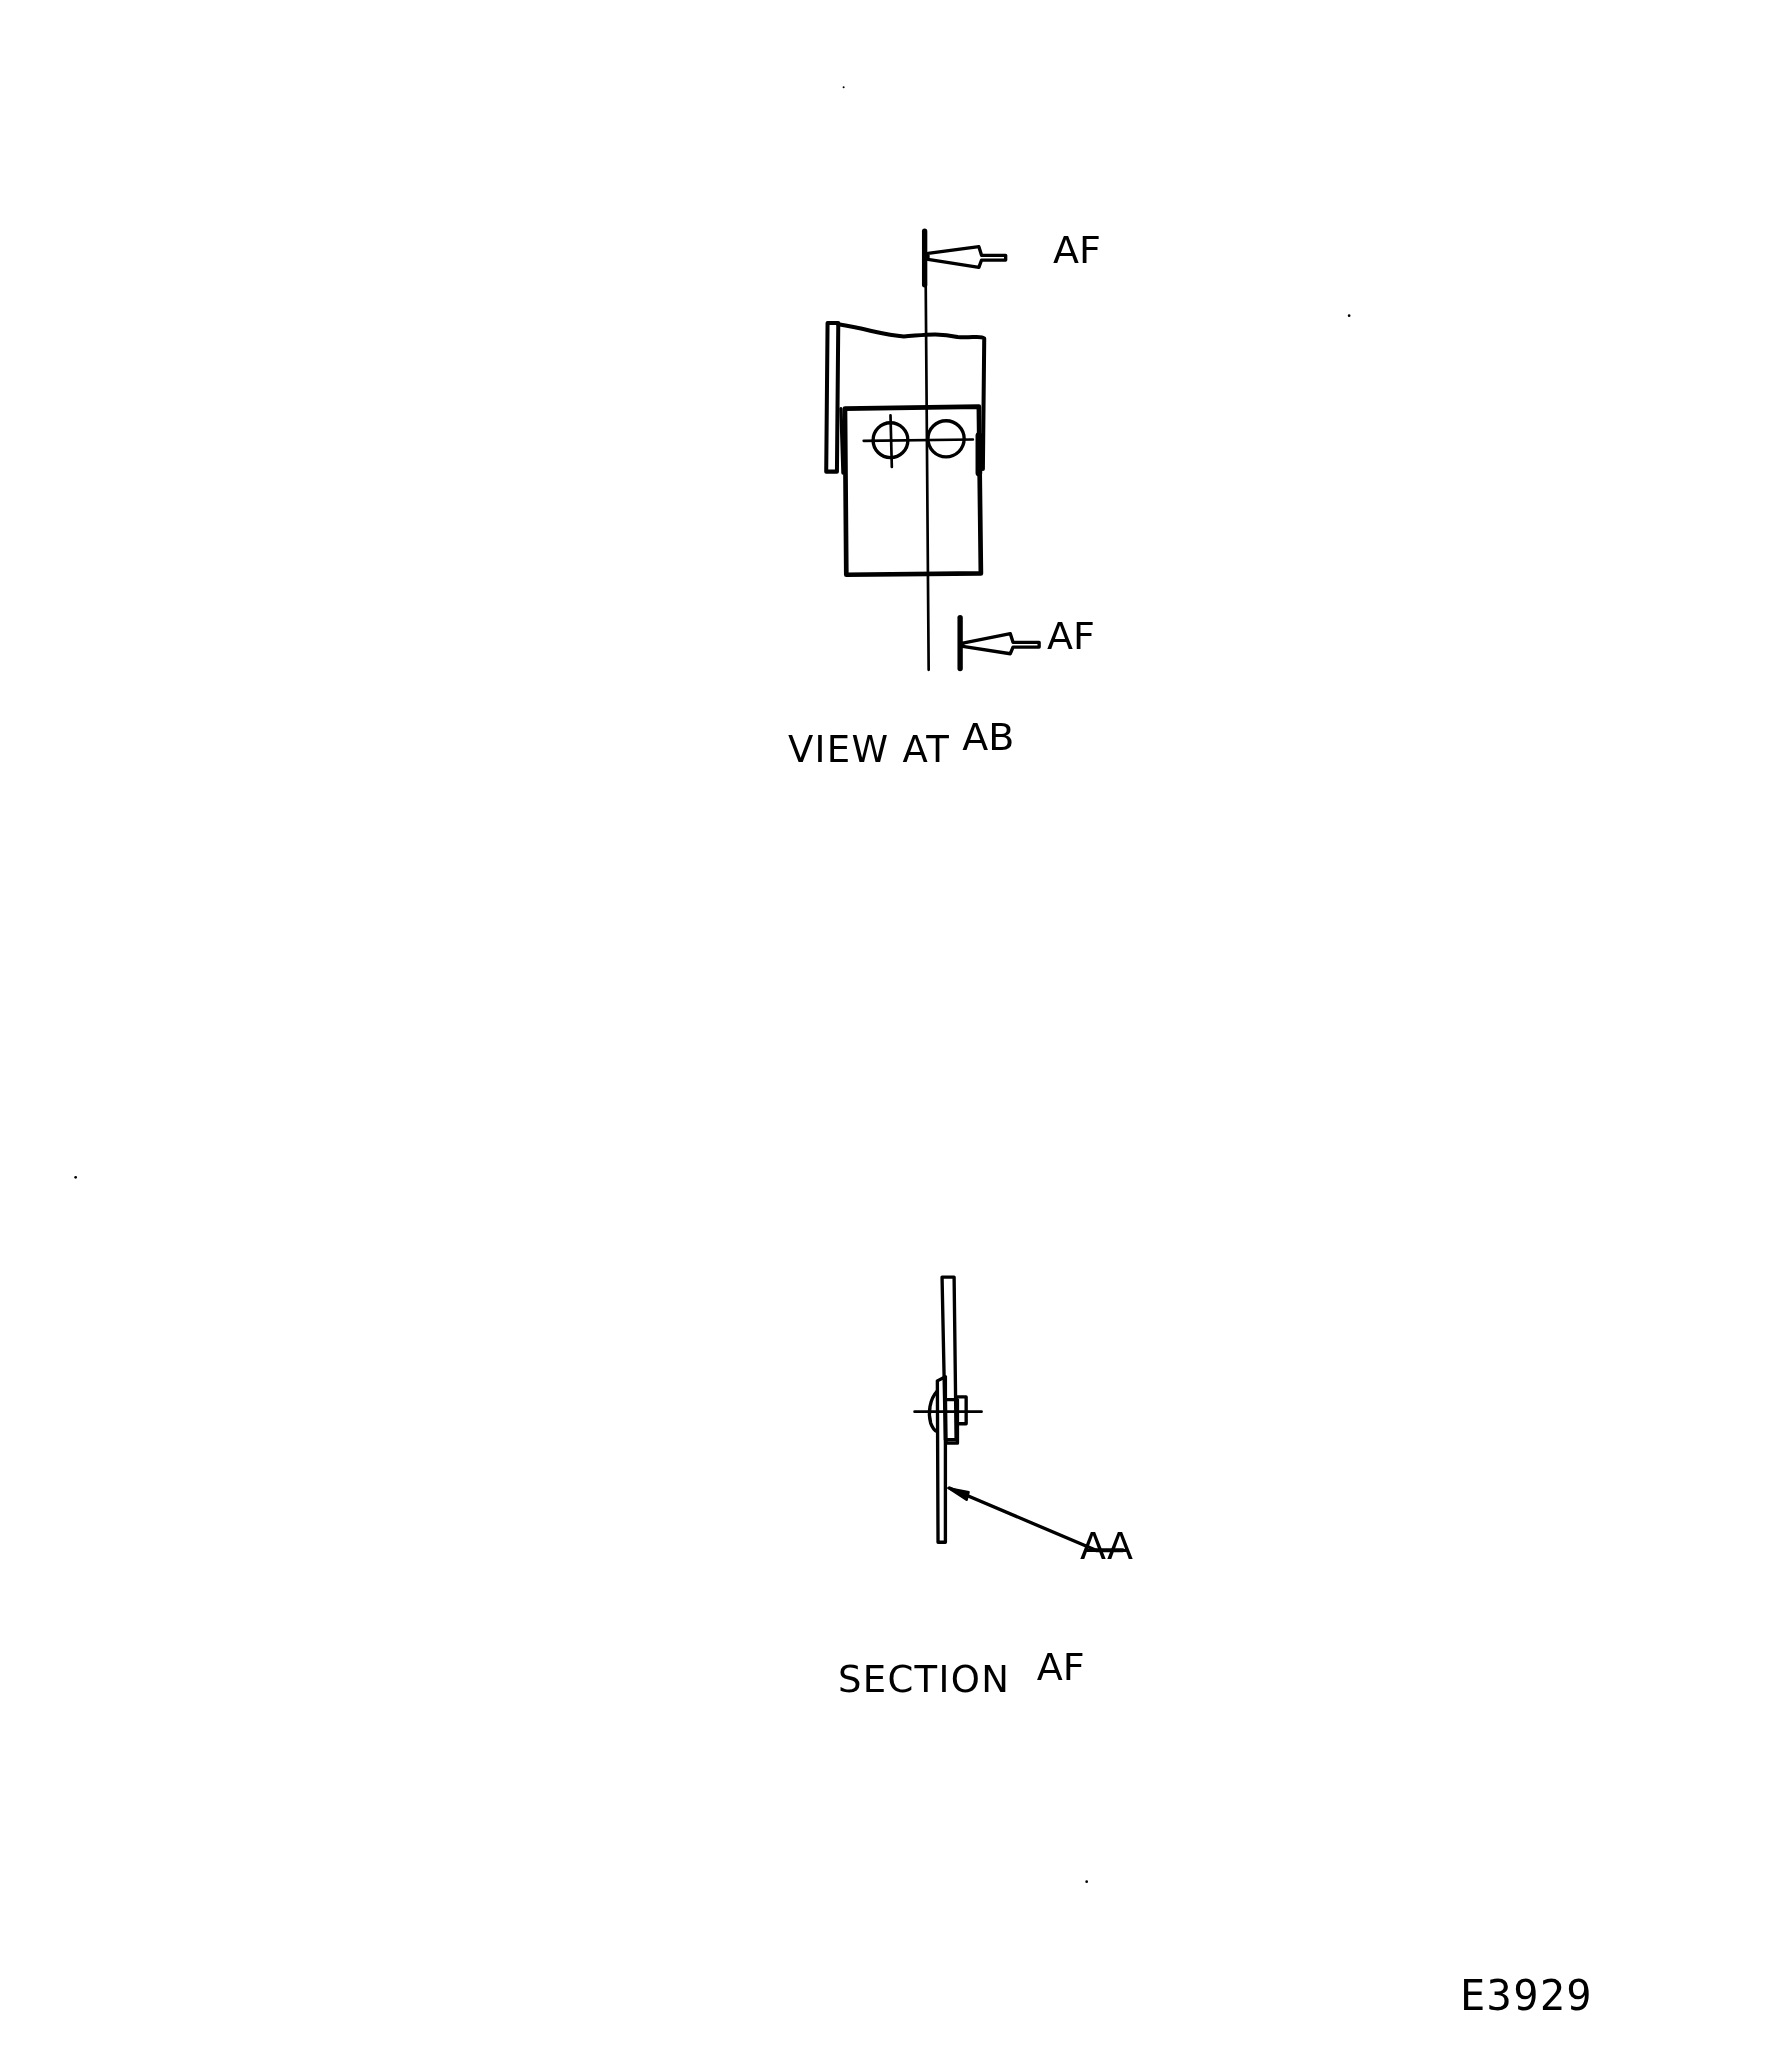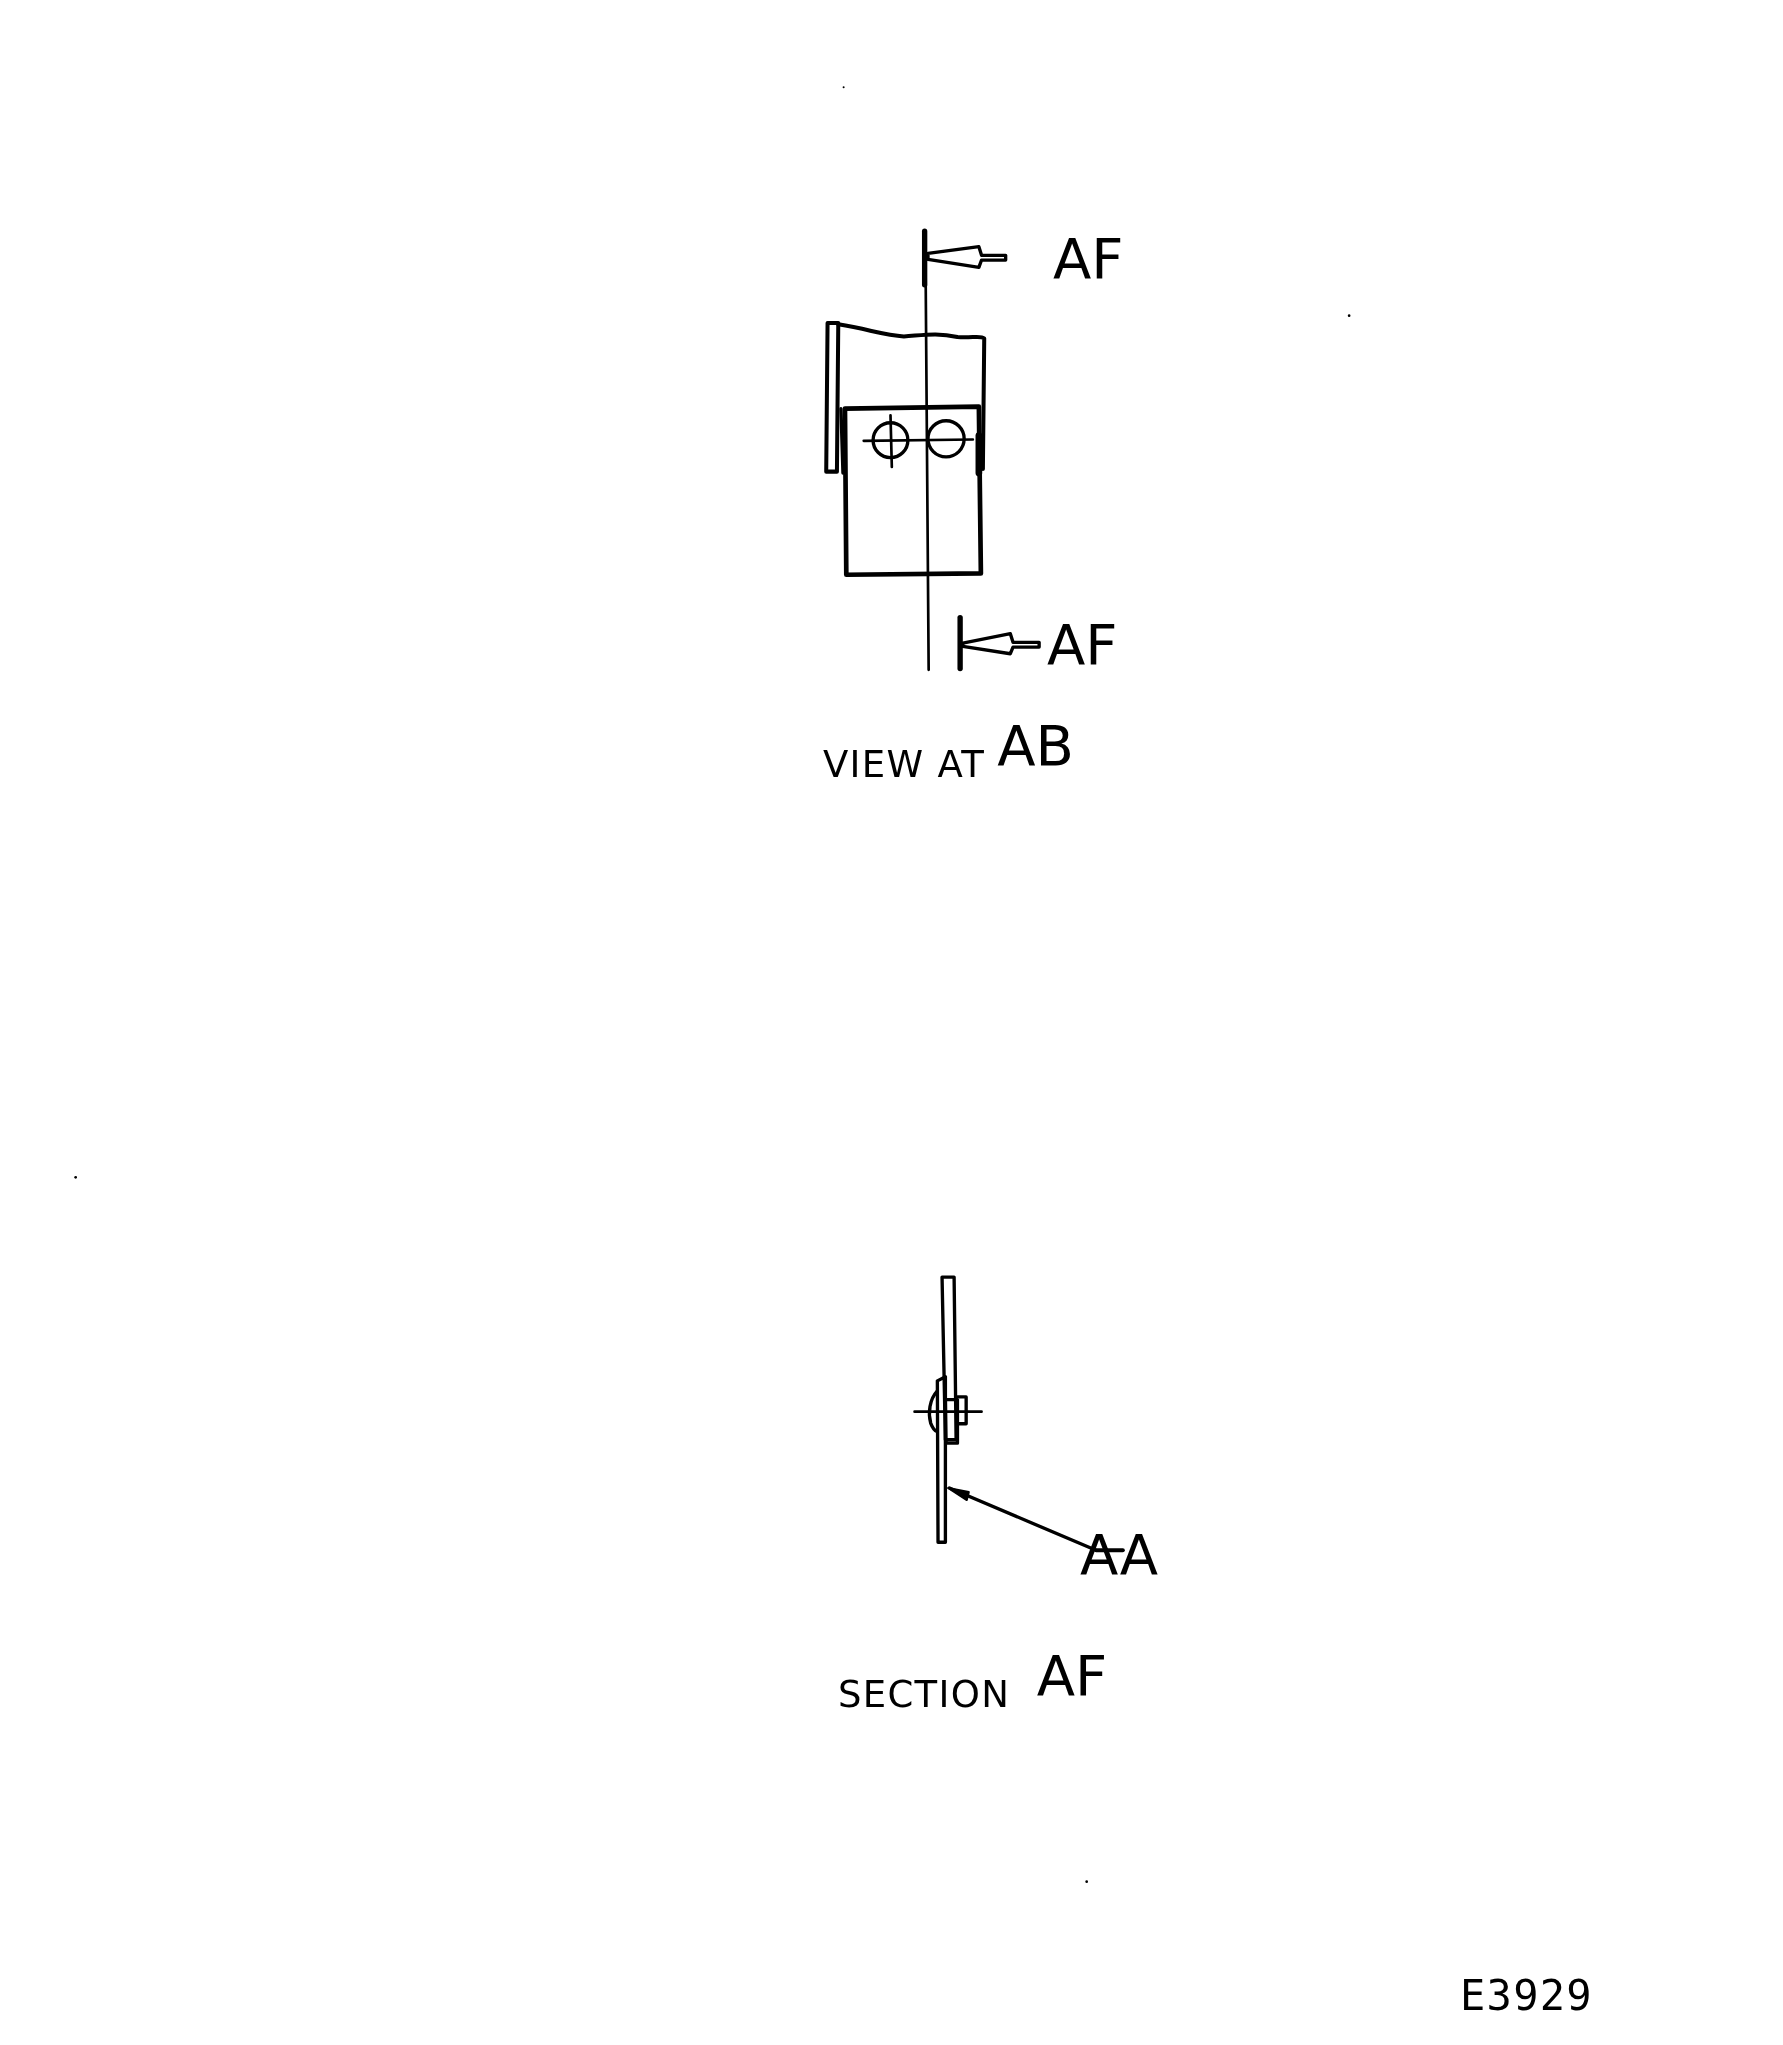--- a/index.html
+++ b/index.html
@@ -1,19 +1,19 @@
 <!DOCTYPE html>
 <html style="font-size:10.7px"><head>
 <meta charset="utf-8">
 <style>
   html, body { margin: 0; padding: 0; background: #ffffff; }
   body { width: 1783px; height: 2046px; position: relative; overflow: hidden; }
   svg.drawing { position: absolute; left: 0; top: 0; }
   .lbl { position: absolute; font-family: "DejaVu Sans", sans-serif; color: #000; white-space: nowrap; line-height: 1; }
-  .lbl-big { font-size: 56px; }
+  .lbl-big { font-size: 38px; }
   .lbl-small { font-size: 37px; letter-spacing: 1.3px; }
   .lbl-ref { font-family: "DejaVu Sans Mono", monospace; font-size: 42px; letter-spacing: 1.3px; }
 </style>
 </head>
 <body>
 
 <svg class="drawing" width="1783" height="2046" viewBox="0 0 2663 3055" xmlns="http://www.w3.org/2000/svg">
   <g fill="none" stroke="#000" stroke-linecap="round" stroke-linejoin="round">
 
     <g>
@@ -71,21 +71,21 @@
     <circle cx="2015" cy="471" r="2"></circle>
     <circle cx="113" cy="1758" r="2"></circle>
     <circle cx="1623" cy="2810" r="2"></circle>
     <circle cx="1260" cy="130" r="1.5"></circle>
   </g>
 </svg>
 
 <div class="lbl lbl-big" style="left:1053px; top:231px;">AF</div>
 <div class="lbl lbl-big" style="left:1047px; top:617px;">AF</div>
 
-<div style="position:absolute; left:788px; top:718px;margin-left:35px;">
+<div style="position:absolute; left:788px; top:718px;">
   <span class="lbl lbl-small" style="position:relative; top:12px;">VIEW AT</span>
   <span class="lbl lbl-big" style="position:relative; left:9.4px;">AB</span>
 </div>
 
 <div class="lbl lbl-big" style="left:1080px; top:1527px;">AA</div>
 
 <div style="position:absolute; left:838px; top:1648px;">
   <span class="lbl lbl-small" style="position:relative; top:12px;margin-top:18px;">SECTION</span>
   <span class="lbl lbl-big" style="position:relative; left:24px;">AF</span>
 </div>

